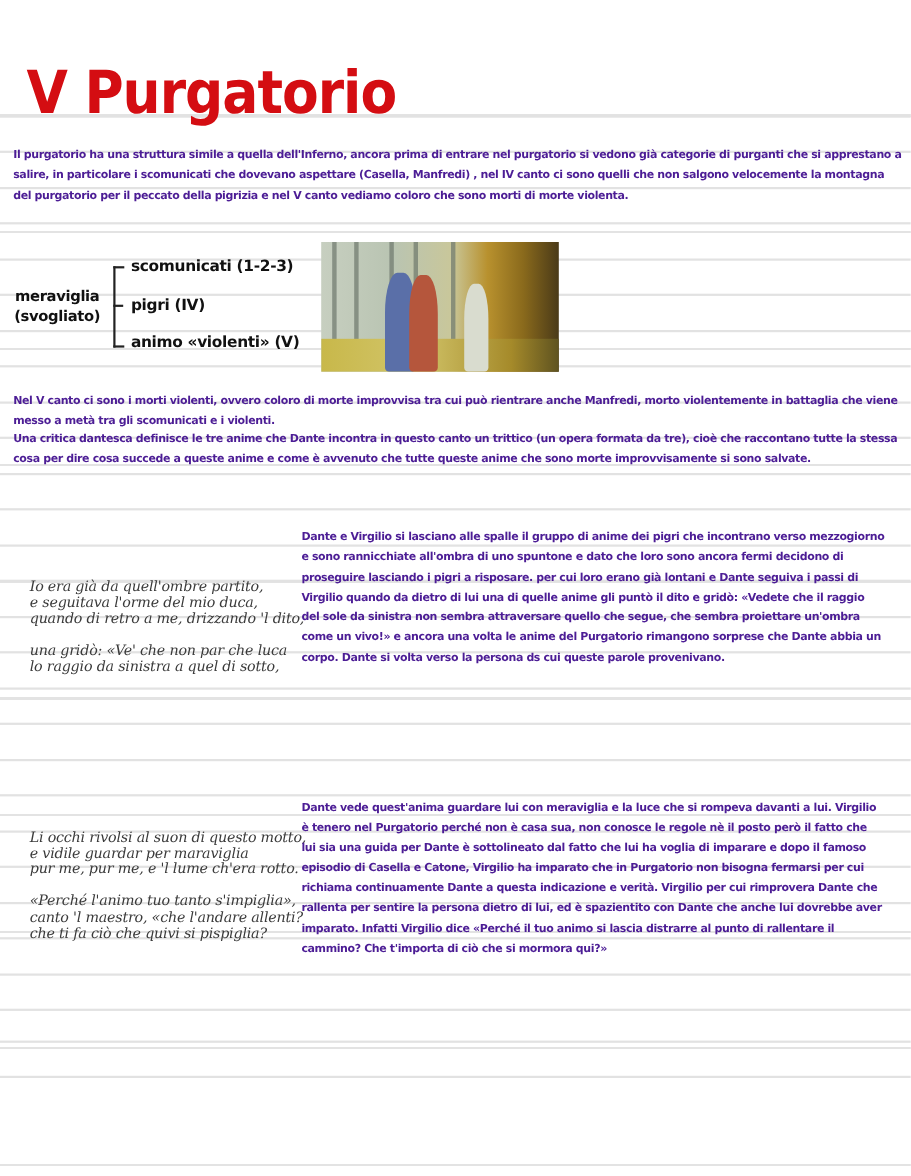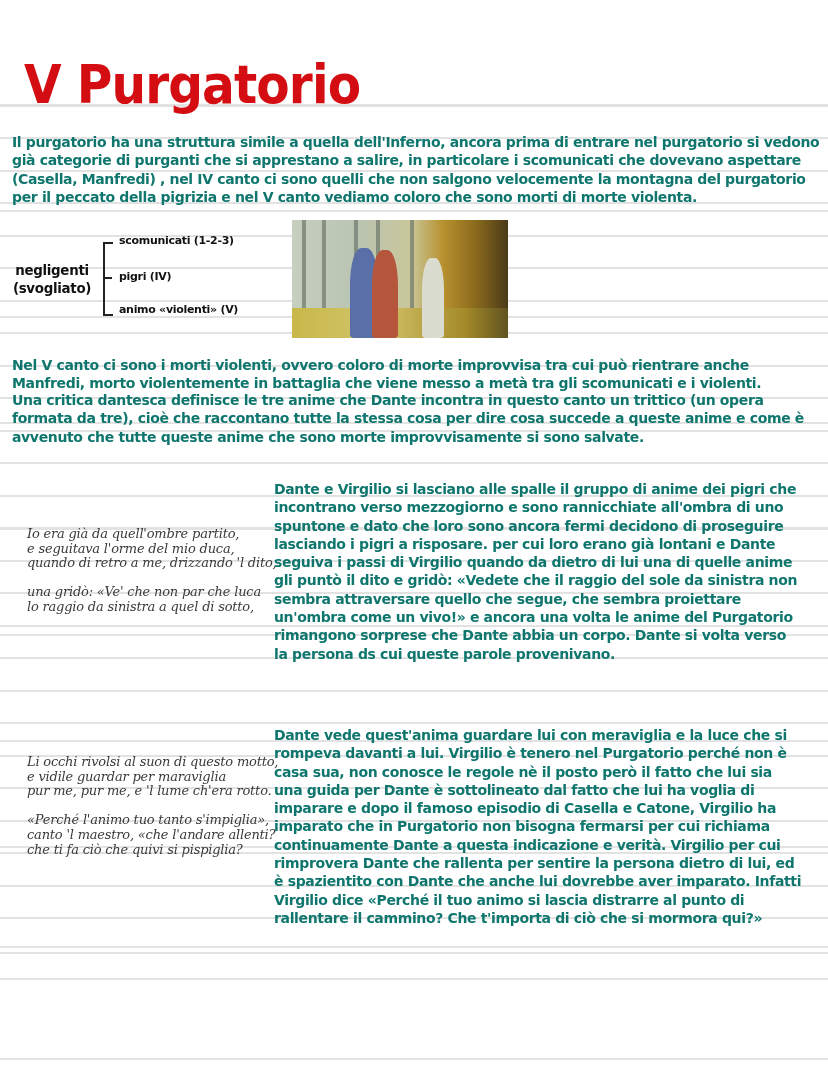--- a/index.html
+++ b/index.html
@@ -13,39 +13,39 @@
   .rules { position: absolute; left: 0; top: 0; width: 828px; height: 1069px; z-index: 0; }
   .rule { position: absolute; left: 0; width: 828px; height: 1.5px; background: #e2e2e2; }
   .title {
     position: absolute; left: 24px; top: 50px; margin: 0;
     font-family: "DejaVu Sans", sans-serif; font-weight: bold;
     font-size: 54px; line-height: 70px; color: #d40d12; letter-spacing: -1px;
     transform: scaleX(0.9); transform-origin: left center; z-index: 2;
   }
   .hand {
     font-family: "DejaVu Sans", sans-serif; font-weight: bold;
-    font-size: 14px; line-height: 18.3px; color: #0f766e;
+    font-size: 10px; line-height: 18.3px; color: #4c1d95;
     letter-spacing: -0.35px; z-index: 2; position: absolute; margin: 0;
   }
   .intro { left: 12px; top: 133px; width: 810px; }
   .para2 { left: 12px; top: 356px; width: 810px; }
   .para3 { left: 12px; top: 391px; width: 810px; }
   .right1 { left: 274px; top: 480px; width: 530px; }
   .right2 { left: 274px; top: 706px; width: 530px; margin-top: 20px; }
   .scheme { position: absolute; left: 6px; top: 230px; width: 280px; height: 95px; z-index: 2; }
   .scheme .root {
     position: absolute; left: 0; top: 32px; width: 92px; text-align: center;
     font-weight: bold; font-size: 13.4px; line-height: 18px; letter-spacing: -0.3px;
   }
   .scheme .bracket {
     position: absolute; left: 97px; top: 12px; width: 8px; height: 70px;
     border-left: 2px solid #222; border-top: 2px solid #222; border-bottom: 2px solid #222;
   }
   .scheme .tick { position: absolute; left: 97px; top: 47px; width: 9px; height: 2px; background: #222; }
-  .scheme .branch { position: absolute; left: 113px; font-weight: bold; font-size: 11px; letter-spacing: -0.3px; white-space: nowrap; }
+  .scheme .branch { position: absolute; left: 113px; font-weight: bold; font-size: 14px; letter-spacing: -0.3px; white-space: nowrap; }
   .b0 { top: 4px; } .b1 { top: 40px; } .b2 { top: 73px; }
   .painting {
     position: absolute; left: 292px; top: 220px; width: 216px; height: 118px; z-index: 2; overflow: hidden;
     background: linear-gradient(90deg, #c7cfc0 0%, #b9c4b2 30%, #c9c79a 55%, #b8912e 70%, #8a6a1c 85%, #4a3a18 100%);
   }
   .tree { position: absolute; top: 0; width: 4px; height: 90px; background: #6e776c; opacity: .7; }
   .ground { position: absolute; left: 0; bottom: 0; width: 100%; height: 30px; background: linear-gradient(90deg, #c8b84a, #d2c56a 40%, #a58a2a 80%, #5f5320); }
   .fig { position: absolute; border-radius: 40% 40% 4px 4px; }
   .poem {
     position: absolute; z-index: 2; margin: 15px;
@@ -90,21 +90,21 @@
   <div class="rule" style="top:946px"></div>
   <div class="rule" style="top:978px"></div>
 </div>
 
 <h1 class="title">V Purgatorio</h1>
 
 <p class="hand intro">Il purgatorio ha una struttura simile a quella dell'Inferno, ancora prima di entrare nel purgatorio si vedono già categorie di purganti che si apprestano a salire, in particolare i scomunicati che dovevano aspettare (Casella, Manfredi) , nel IV canto ci sono quelli che non salgono velocemente la montagna del purgatorio per il peccato della pigrizia e nel V canto vediamo coloro che sono morti di morte violenta.</p>
 
 <div class="scheme">
   <div class="root">
-    <div>negligenti</div>
+    <div>meraviglia</div>
     <div>(svogliato)</div>
   </div>
   <div class="bracket"></div>
   <div class="tick"></div>
   <div class="branch b0">scomunicati (1-2-3)</div>
   <div class="branch b1">pigri (IV)</div>
   <div class="branch b2">animo «violenti» (V)</div>
 </div>
 
 <div class="painting" title="Painting of Dante and Virgilio meeting a soul in a forest">

